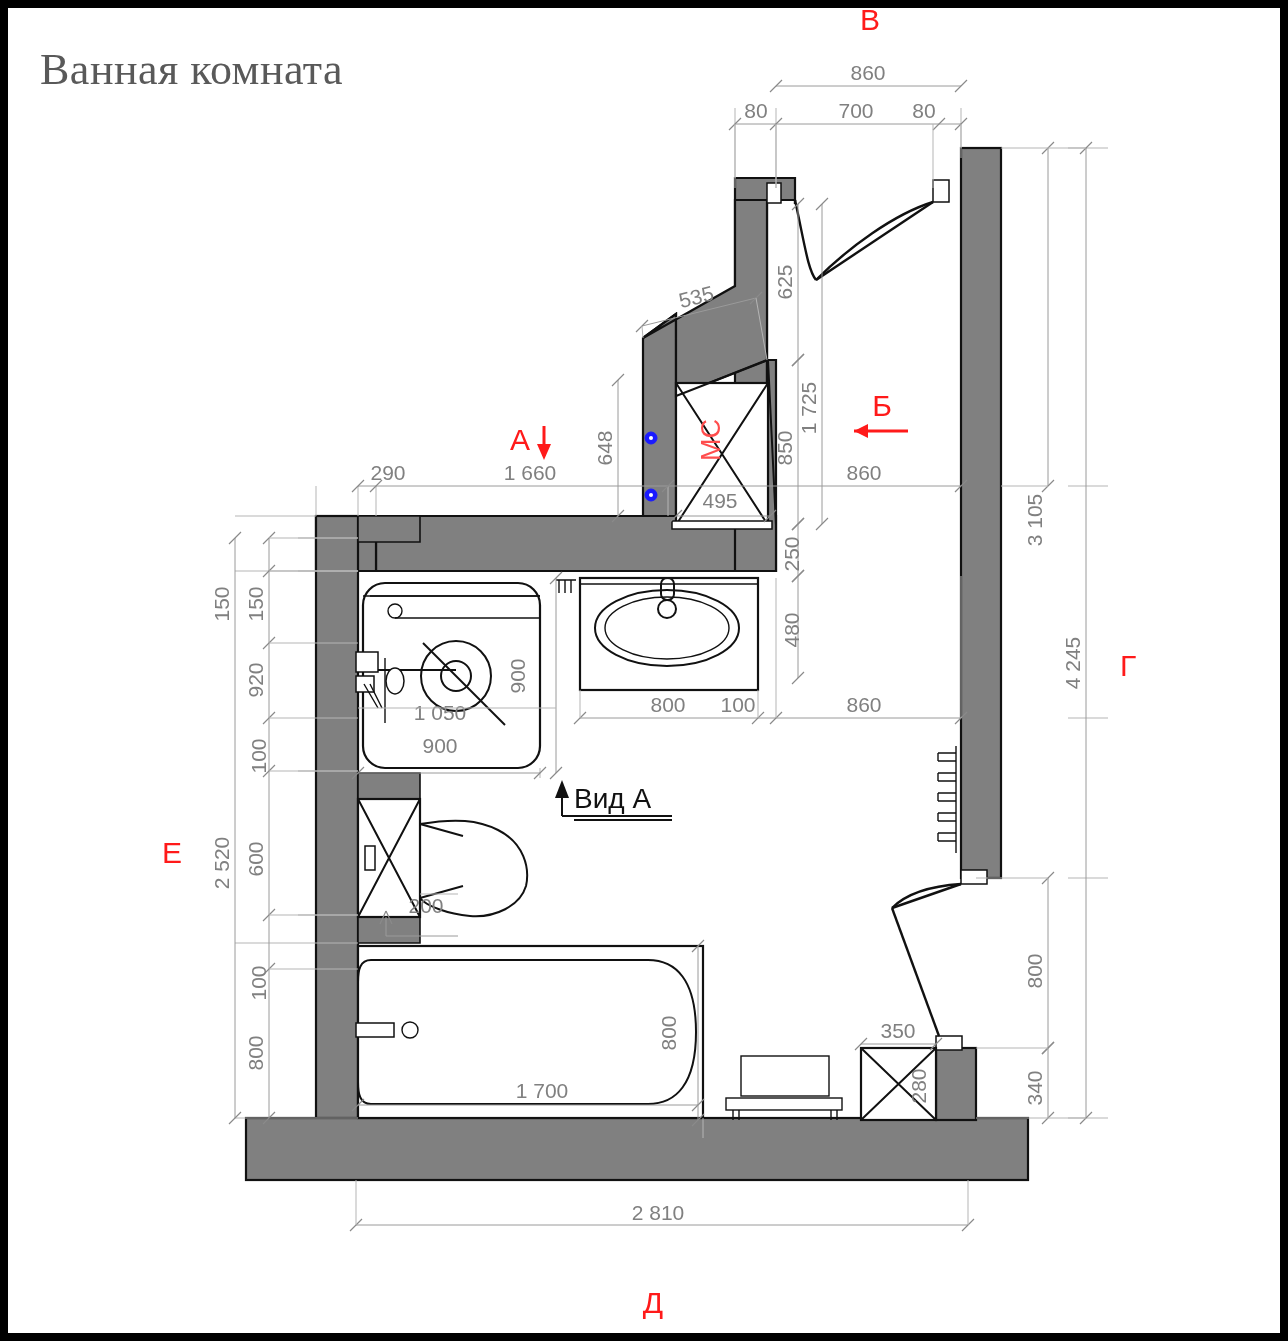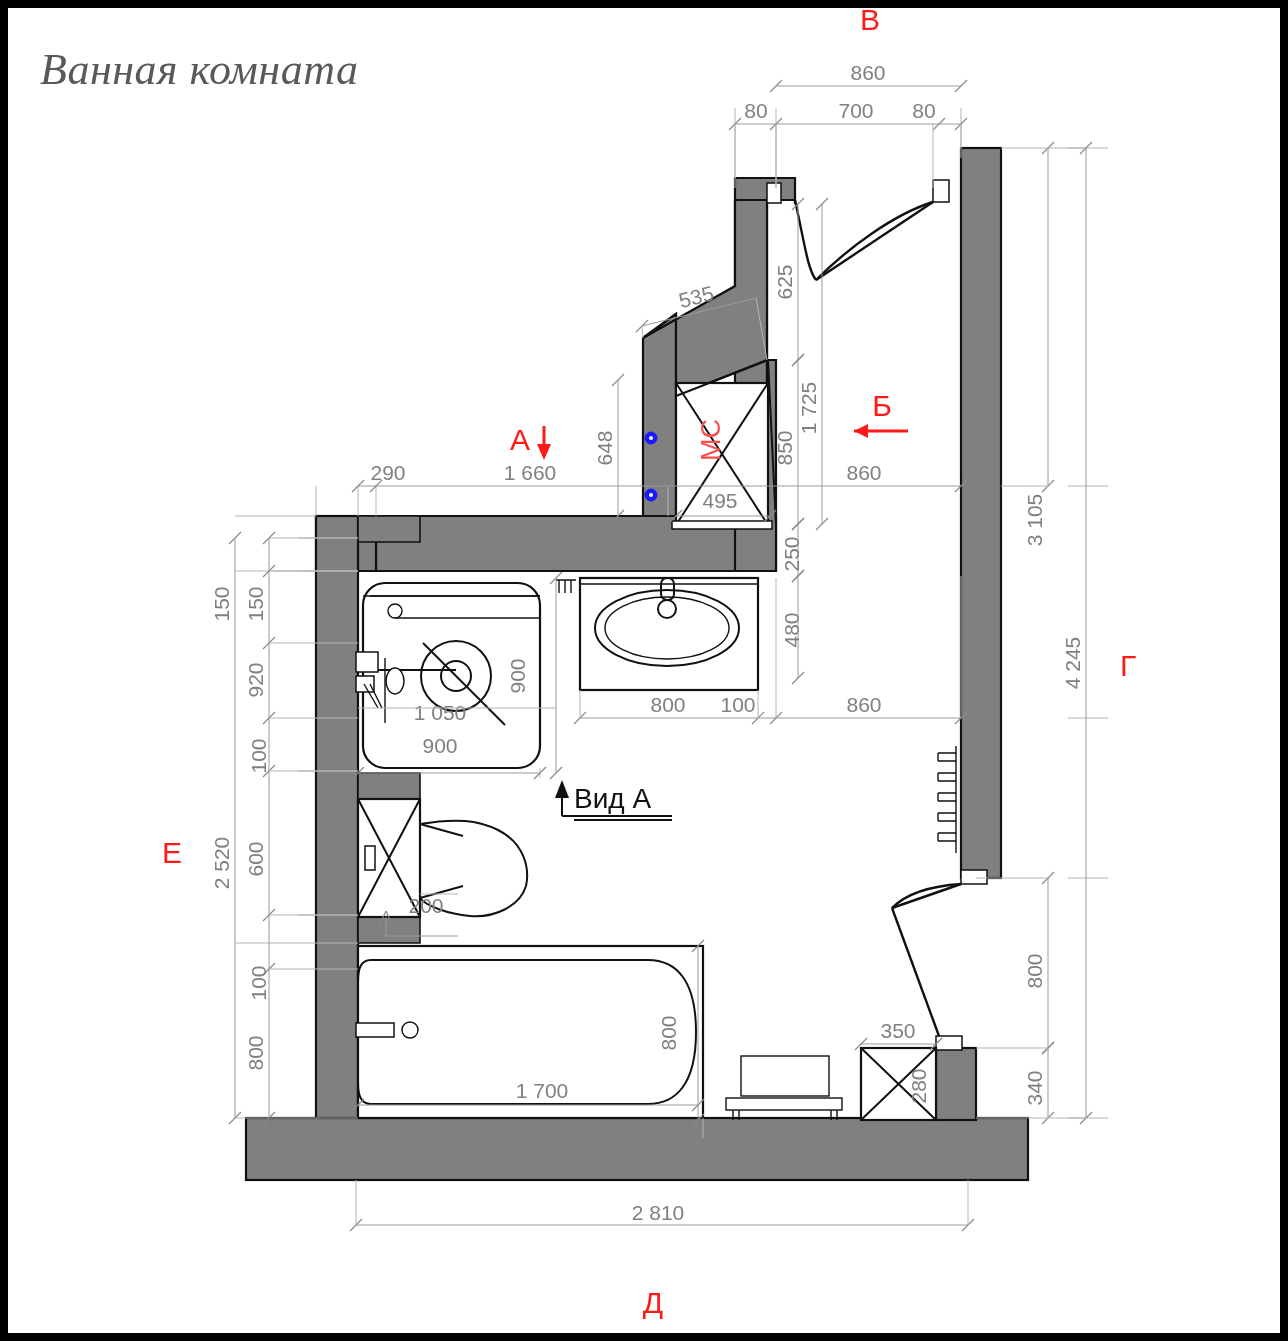--- a/index.html
+++ b/index.html
@@ -9,21 +9,20 @@
     background:#ffffff;
     border:8px solid #000;
     box-sizing:border-box;
     overflow:hidden;
     font-family:"Liberation Sans", sans-serif;
   }
   #title{
     position:absolute;
     left:32px; top:36px;
     font-family:"Liberation Serif", serif;
-    font-style:italic;
     font-size:44px;
     color:#595959;
     letter-spacing:0.5px;
     white-space:nowrap;
   }
   svg.plan{position:absolute;left:0;top:0;width:1288px;height:1341px;}
   .dim-txt{font-family:"Liberation Sans",sans-serif;font-size:21px;fill:#808080;}
   .ax-txt{font-family:"Liberation Sans",sans-serif;font-size:30px;fill:#ff1a1a;}
   .mc-txt{font-family:"Liberation Sans",sans-serif;font-size:27px;fill:#ff4d4d;}
   .view-txt{font-family:"Liberation Sans",sans-serif;font-size:28px;fill:#111;}

